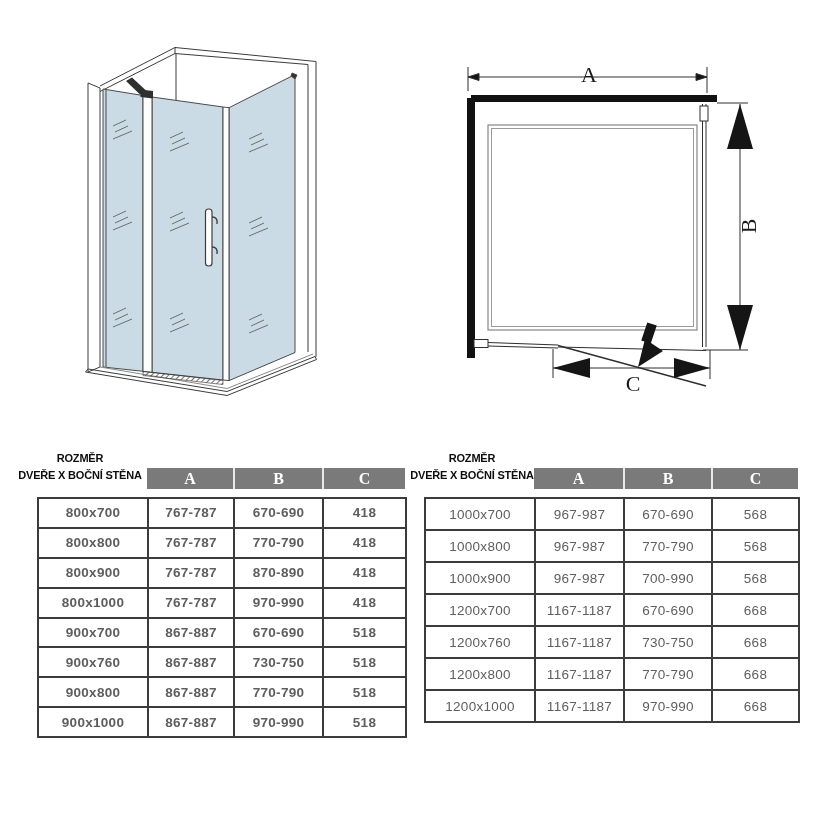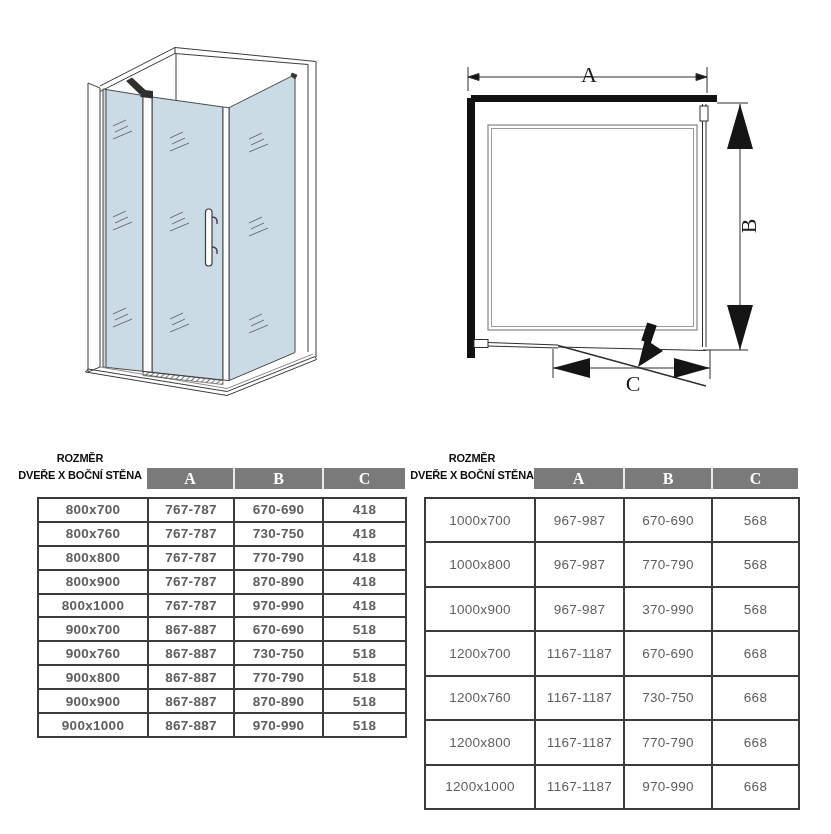--- a/index.html
+++ b/index.html
@@ -167,86 +167,74 @@
       <col style="width:83px">
     </colgroup>
   <tbody>
       <tr>
         <td>800x700</td>
         <td>767-787</td>
         <td>670-690</td>
         <td>418</td>
       </tr>
       <tr>
-        <td>800x760</td>
-        <td>767-787</td>
+        <td>800x800</td>
+        <td>767-787</td>
+        <td>770-790</td>
+        <td>418</td>
+      </tr>
+      <tr>
+        <td>800x900</td>
+        <td>767-787</td>
+        <td>870-890</td>
+        <td>418</td>
+      </tr>
+      <tr>
+        <td>800x1000</td>
+        <td>767-787</td>
+        <td>970-990</td>
+        <td>418</td>
+      </tr>
+      <tr>
+        <td>900x700</td>
+        <td>867-887</td>
+        <td>670-690</td>
+        <td>518</td>
+      </tr>
+      <tr>
+        <td>900x760</td>
+        <td>867-887</td>
         <td>730-750</td>
-        <td>418</td>
-      </tr>
-      <tr>
-        <td>800x800</td>
-        <td>767-787</td>
-        <td>770-790</td>
-        <td>418</td>
-      </tr>
-      <tr>
-        <td>800x900</td>
-        <td>767-787</td>
-        <td>870-890</td>
-        <td>418</td>
-      </tr>
-      <tr>
-        <td>800x1000</td>
-        <td>767-787</td>
-        <td>970-990</td>
-        <td>418</td>
-      </tr>
-      <tr>
-        <td>900x700</td>
-        <td>867-887</td>
-        <td>670-690</td>
-        <td>518</td>
-      </tr>
-      <tr>
-        <td>900x760</td>
-        <td>867-887</td>
-        <td>730-750</td>
         <td>518</td>
       </tr>
       <tr>
         <td>900x800</td>
         <td>867-887</td>
         <td>770-790</td>
-        <td>518</td>
-      </tr>
-      <tr>
-        <td>900x900</td>
-        <td>867-887</td>
-        <td>870-890</td>
         <td>518</td>
       </tr>
       <tr>
         <td>900x1000</td>
         <td>867-887</td>
         <td>970-990</td>
         <td>518</td>
       </tr>
     </tbody>
 </table>
 
 <div class="abs tbl-label" style="left:408px;top:450px;width:128px;">
   <div>ROZMĚR</div>
   <div>DVEŘE X BOČNÍ STĚNA</div>
 </div>
 <div class="abs gray-header" style="left:534px;top:468px;width:264px;">
   <div class="gray-cell" style="width:89px;">A</div>
   <div class="gray-cell" style="width:88px;">B</div>
   <div class="gray-cell" style="width:87px;">C</div>
 </div>
-<table class="dim-table abs" style="left:424px;top:497px;width:374px;height:313px;">
+<table class="dim-table abs" style="left:424px;top:497px;width:374px;height:226px;">
   <colgroup>
       <col style="width:110px">
       <col style="width:89px">
       <col style="width:88px">
       <col style="width:87px">
     </colgroup>
   <tbody>
       <tr>
         <td>1000x700</td>
         <td>967-987</td>
@@ -255,21 +243,21 @@
       </tr>
       <tr>
         <td>1000x800</td>
         <td>967-987</td>
         <td>770-790</td>
         <td>568</td>
       </tr>
       <tr>
         <td>1000x900</td>
         <td>967-987</td>
-        <td>370-990</td>
+        <td>700-990</td>
         <td>568</td>
       </tr>
       <tr>
         <td>1200x700</td>
         <td>1167-1187</td>
         <td>670-690</td>
         <td>668</td>
       </tr>
       <tr>
         <td>1200x760</td>

